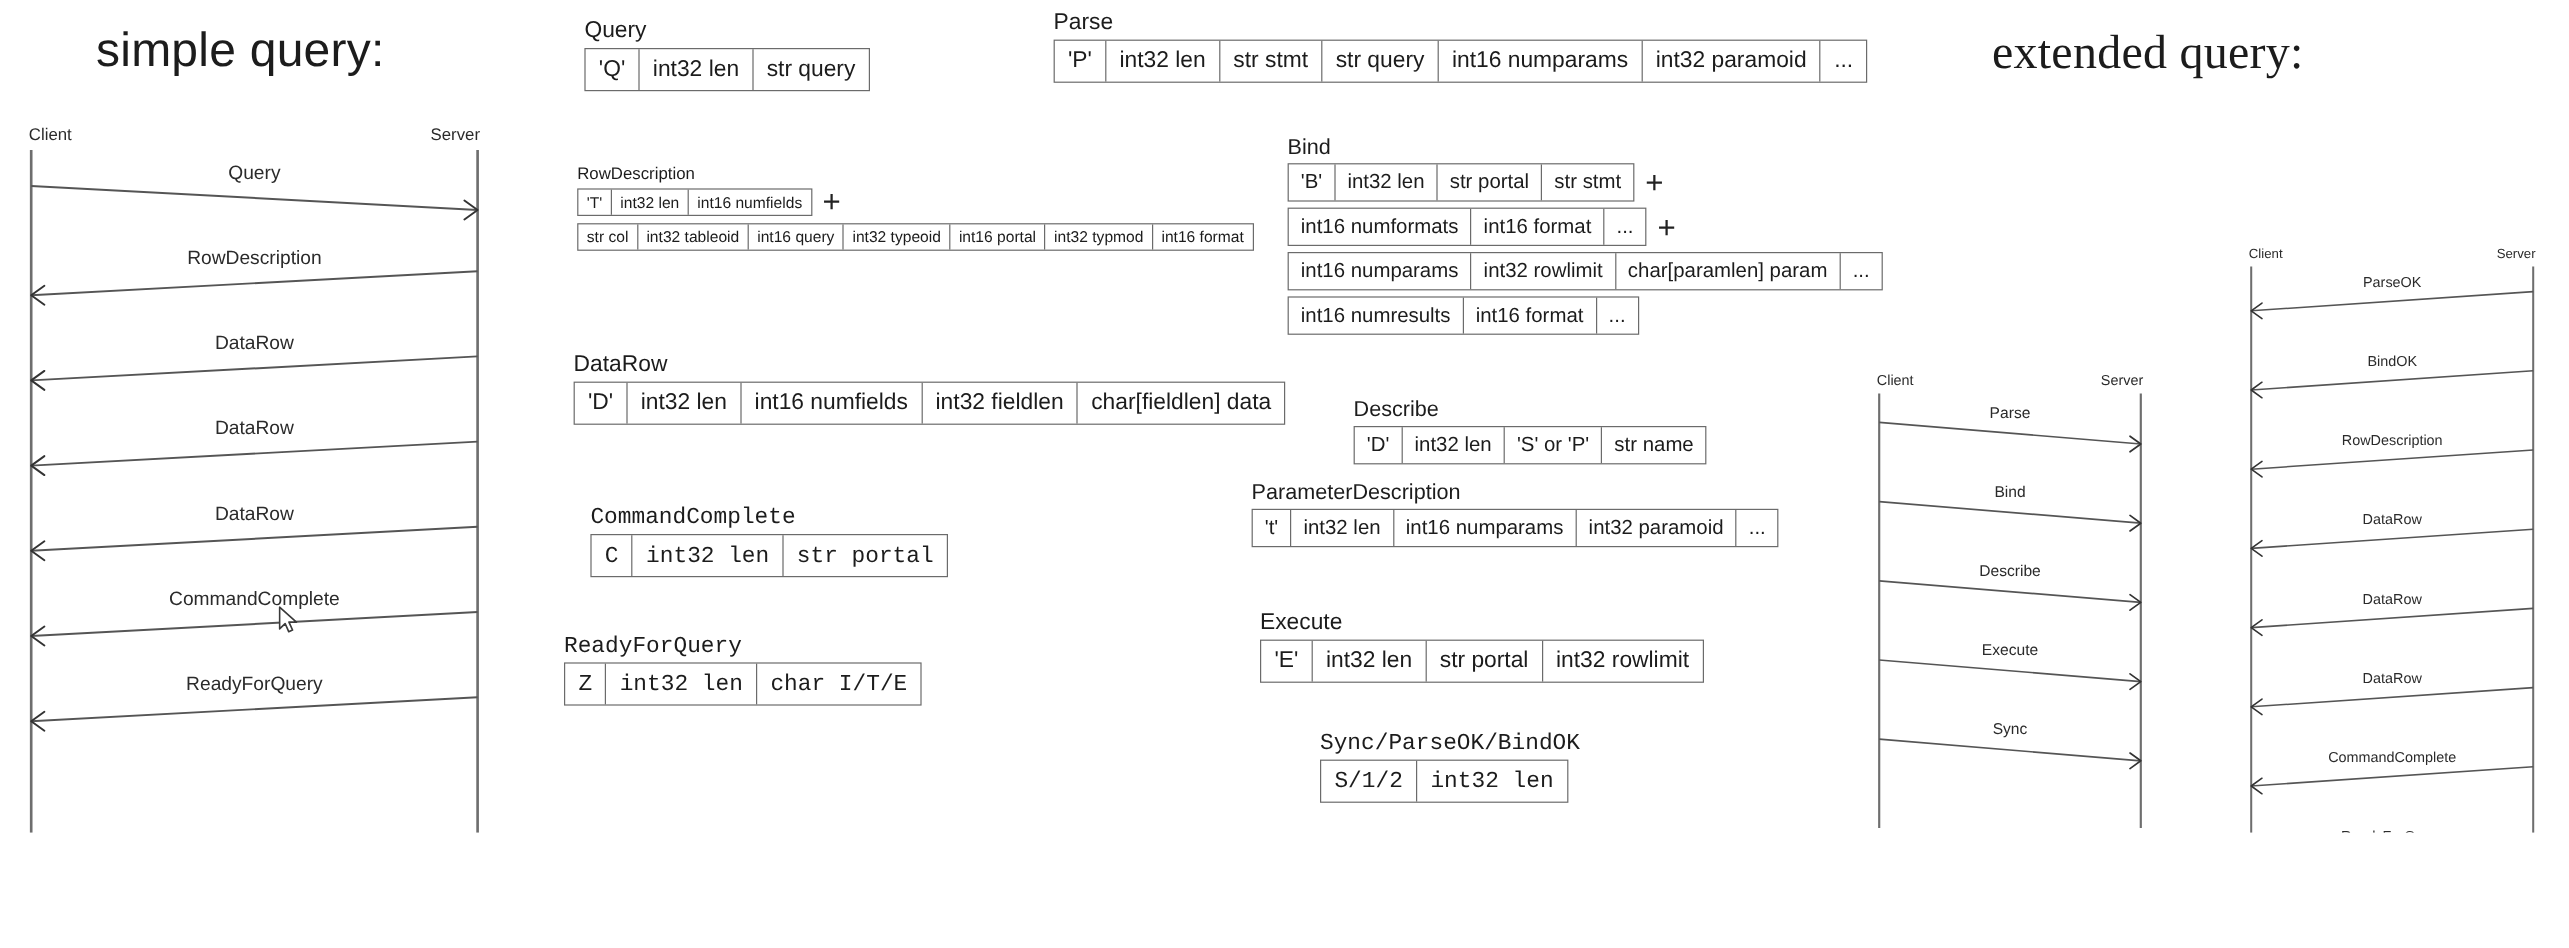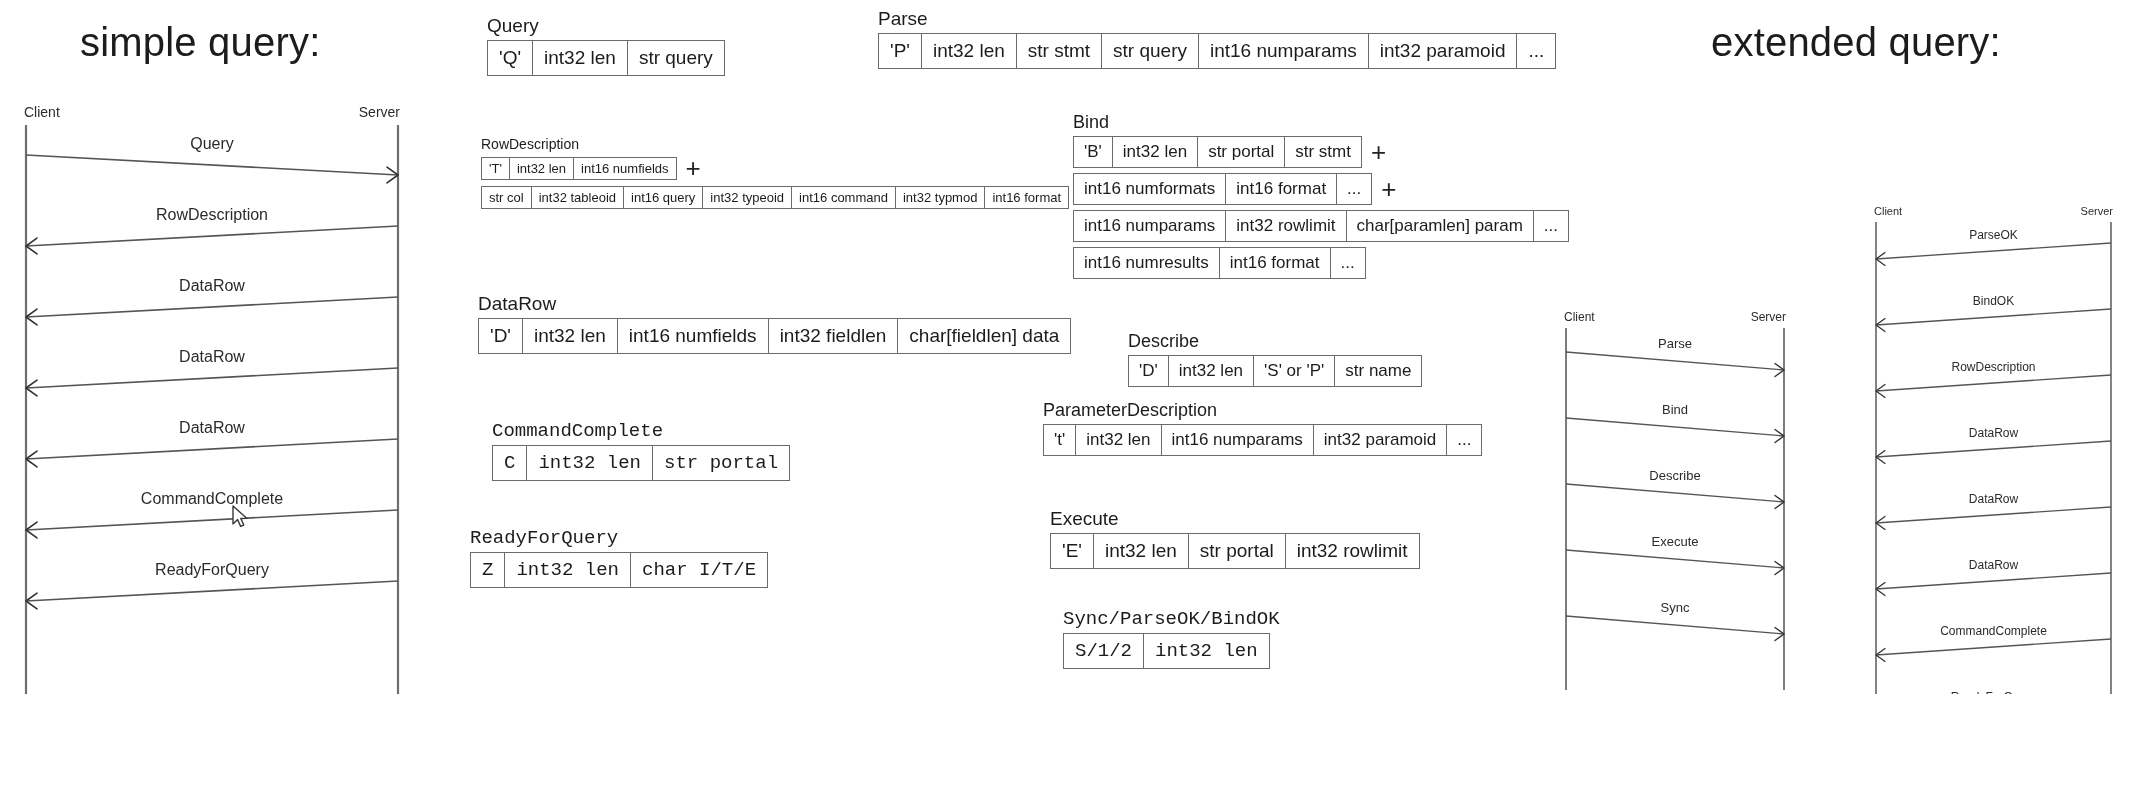--- a/index.html
+++ b/index.html
@@ -103,21 +103,21 @@
   
   .cursor { position: absolute; pointer-events: none; }
 </style>
 </head>
 <body>
 
 <div id="page">
 
   <div class="abs section-title" style="left:80px; top:20px;">simple query:</div>
 
-  <div class="abs section-title" style="left:1711px; top:20px;">extended query:</div>
+  <div class="abs section-title" style="left:1660px; top:20px;font-family:Liberation Serif, serif;">extended query:</div>
 
   <div class="seq" id="seq-simple" style="left:8px; top:105px;">
     <svg width="410" height="625" viewBox="0 0 410 625">
         <text x="16" y="12" class="actor-label" font-size="14" text-anchor="start">Client</text>
         <text x="392" y="12" class="actor-label" font-size="14" text-anchor="end">Server</text>
         <line x1="18" y1="20" x2="18" y2="620" class="lifeline" stroke-width="2.2"></line>
         <line x1="390" y1="20" x2="390" y2="620" class="lifeline" stroke-width="2.2"></line>
         <line x1="18" y1="50" x2="390" y2="70" class="arrow-line" stroke-width="1.6"></line>
         <path d="M 379 62.08 L 390 70 L 379 77.92" class="arrow-head" stroke-width="1.6" stroke-linecap="round" stroke-linejoin="round"></path>
         <text x="204" y="44" class="msg-label" font-size="16">Query</text>
@@ -239,21 +239,21 @@
             <div class="fld">int16 numfields</div>
           </div>
           <div class="plus" style="font-size: 26px;">+</div>
         </div>
         <div class="pkt-row">
           <div class="fields">
             <div class="fld">str col</div>
             <div class="fld">int32 tableoid</div>
             <div class="fld">int16 query</div>
             <div class="fld">int32 typeoid</div>
-            <div class="fld">int16 command</div>
+            <div class="fld">int16 portal</div>
             <div class="fld">int32 typmod</div>
             <div class="fld">int16 format</div>
           </div>
         </div>
       </div>
   </div>
 
   <div class="pkt sz-md" style="left:1073px; top:112px;">
     <div class="pkt-title t-md">Bind</div>
     <div class="pkt-rows">
@@ -369,21 +369,21 @@
           <div class="fields">
             <div class="fld">'E'</div>
             <div class="fld">int32 len</div>
             <div class="fld">str portal</div>
             <div class="fld">int32 rowlimit</div>
           </div>
         </div>
       </div>
   </div>
 
-  <div class="pkt sz-lg" style="left:1063px; top:608px;">
+  <div class="pkt sz-lg" style="left:1100px; top:608px;">
     <div class="pkt-title mono t-mono-lg">Sync/ParseOK/BindOK</div>
     <div class="pkt-rows">
         <div class="pkt-row">
           <div class="fields mono">
             <div class="fld">S/1/2</div>
             <div class="fld">int32 len</div>
           </div>
         </div>
       </div>
   </div>

